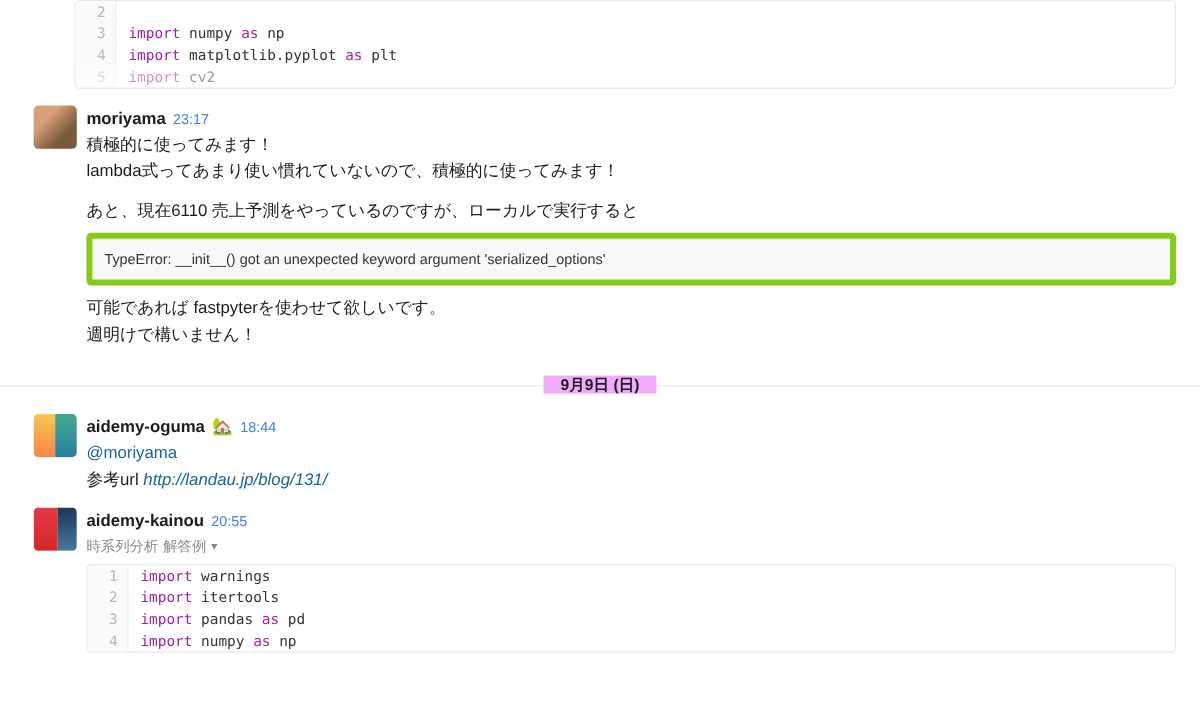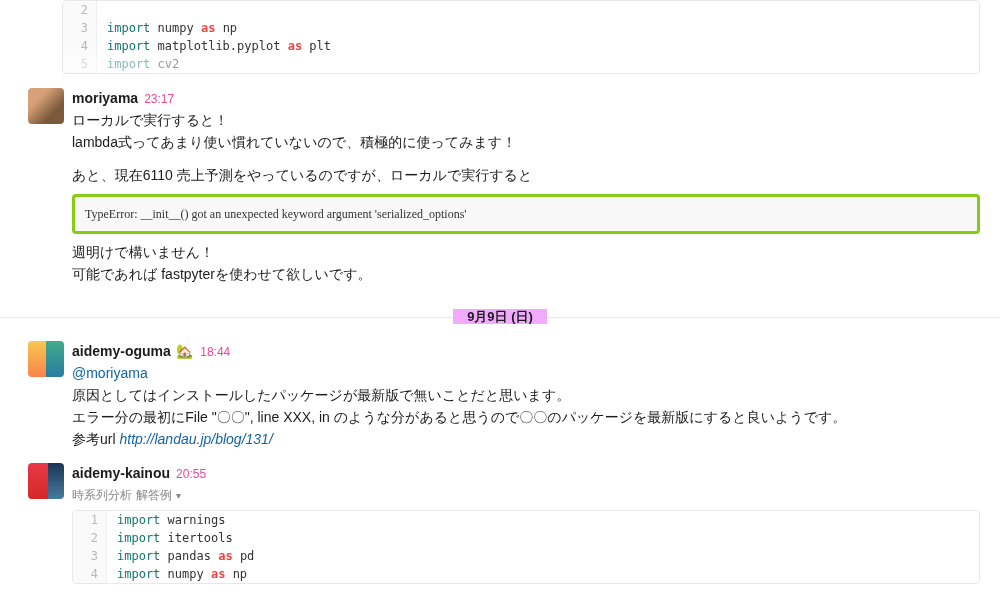--- a/index.html
+++ b/index.html
@@ -9,39 +9,39 @@
 .avatar-moriyama { background: linear-gradient(135deg,#d8a078 30%,#7b5a3c 70%); }
 .avatar-oguma { display:flex; }
 .og-l { width:50%; background:linear-gradient(#f9c74f,#f9844a); }
 .og-r { width:50%; background:linear-gradient(#43aa8b,#277da1); }
 .avatar-kainou { display:flex; }
 .ka-l { width:55%; background:linear-gradient(#e63946,#d62828); }
 .ka-r { width:45%; background:linear-gradient(#1d3557,#457b9d); }
 .body { flex:1; min-width:0; }
 .head { display:flex; align-items:baseline; gap:6px; }
 .name { font-weight:700; color:#1d1c1d; }
-.time { font-size:12px; color:#ec4899; }
+.time { font-size:12px; color:#3b82f6; }
 .emoji { font-size:14px; }
 .text-line { margin: 1px 0; }
 .mention, .link { color:#1264a3; }
 .link { text-decoration:none;font-style:italic; }
-.error-box { background:#f8f8f8; border:3px solid #84cc16; border-radius:4px; padding:8px 10px; margin:8px 0; font-family: Liberation Serif, serif; font-size:12px; color:#333; white-space:pre; overflow-x:auto; }
+.error-box { background:#f8f8f8; border:5px solid #84cc16; border-radius:4px; padding:8px 10px; margin:8px 0; font-family: Liberation Sans, sans-serif; font-size:12px; color:#333; white-space:pre; overflow-x:auto; }
 .date-div { position:relative; text-align:center; margin: 14px 0 8px; }
 .date-div::before { content:""; position:absolute; left:0; right:0; top:50%; height:1px; background:#e8e8e8; z-index:0; }
 .date-label { position:relative; background:#f0abfc; padding:0 14px; font-weight:700; font-size:13px; color:#1d1c1d; z-index:1; }
 .tags { font-size:12px; color:#888; margin-top:2px; display:flex; align-items:center; gap:4px;text-align:right; }
 .chev { font-size:10px; color:#888; }
 .code-block { border:1px solid #e8e8e8; border-radius:4px; margin-top:6px; overflow:hidden; background:#fff; }
 .code-inner { font-family: Monaco, Menlo, Consolas, monospace; font-size:12px; }
 .code-row { display:flex; }
 .gutter { width:34px; text-align:right; padding-right:8px; color:#b8b8b8; background:#fafafa; border-right:1px solid #eee; user-select:none; }
 .code-cell { padding-left:10px; white-space:pre; flex:1; }
-.kw { color:#0f766e; }
+.kw { color:#a21caf; }
 .mod { color:#333; }
-.as { color:#ef4444;font-weight:bold; }
+.as { color:#a21caf; }
 .faded { opacity:0.5; }
 .top-code { margin:0 20px 8px 62px; }
 </style>
 </head>
 <body>
 
 <div class="code-block top-code">
   <div class="code-inner" id="top-code-inner">
       <div class="code-row">
         <div class="gutter">2</div>
@@ -63,53 +63,49 @@
 </div>
 
 <div class="msg">
   <div class="avatar avatar-moriyama"></div>
   <div class="body">
     <div class="head">
       <span class="name">moriyama</span>
       <span class="time">23:17</span>
     </div>
     <div id="msg1-lines">
-        <div class="text-line">ローカルで実行すると！</div>
+        <div class="text-line">積極的に使ってみます！</div>
         <div class="text-line">lambda式ってあまり使い慣れていないので、積極的に使ってみます！</div>
         <div style="height:10px"></div>
         <div class="text-line">あと、現在6110 売上予測をやっているのですが、ローカルで実行すると</div>
       </div>
     <div class="error-box">TypeError: __init__() got an unexpected keyword argument 'serialized_options'</div>
     <div id="msg1-lines2">
+        <div class="text-line">可能であれば fastpyterを使わせて欲しいです。</div>
         <div class="text-line">週明けで構いません！</div>
-        <div class="text-line">可能であれば fastpyterを使わせて欲しいです。</div>
       </div>
   </div>
 </div>
 
 <div class="date-div">
   <span class="date-label">9月9日 (日)</span>
 </div>
 
 <div class="msg">
   <div class="avatar avatar-oguma">
       <div class="og-l"></div>
       <div class="og-r"></div>
     </div>
   <div class="body">
     <div class="head">
       <span class="name">aidemy-oguma</span>
       <span class="emoji">🏡</span>
       <span class="time">18:44</span>
     </div>
     <div class="text-line"><span class="mention">@moriyama</span></div>
-    <div id="msg2-lines">
-        <div class="text-line">原因としてはインストールしたパッケージが最新版で無いことだと思います。</div>
-        <div class="text-line">エラー分の最初にFile "〇〇", line XXX, in <module>のような分があると思うので〇〇のパッケージを最新版にすると良いようです。</module></div>
-      </div>
     <div class="text-line">
       <span>参考url </span><a href="#" class="link">http://landau.jp/blog/131/</a>
     </div>
   </div>
 </div>
 
 <div class="msg">
   <div class="avatar avatar-kainou">
       <div class="ka-l"></div>
       <div class="ka-r"></div>

